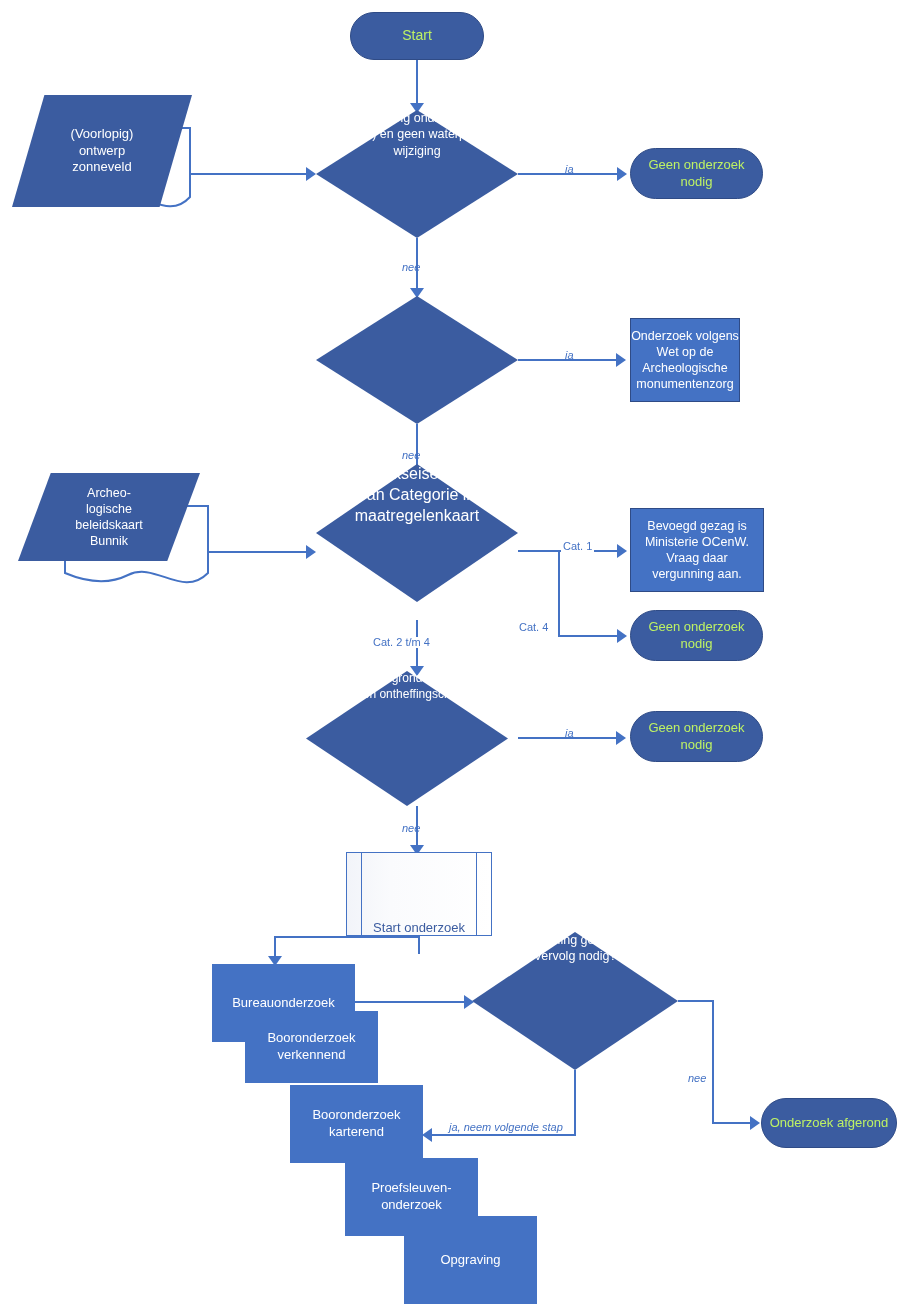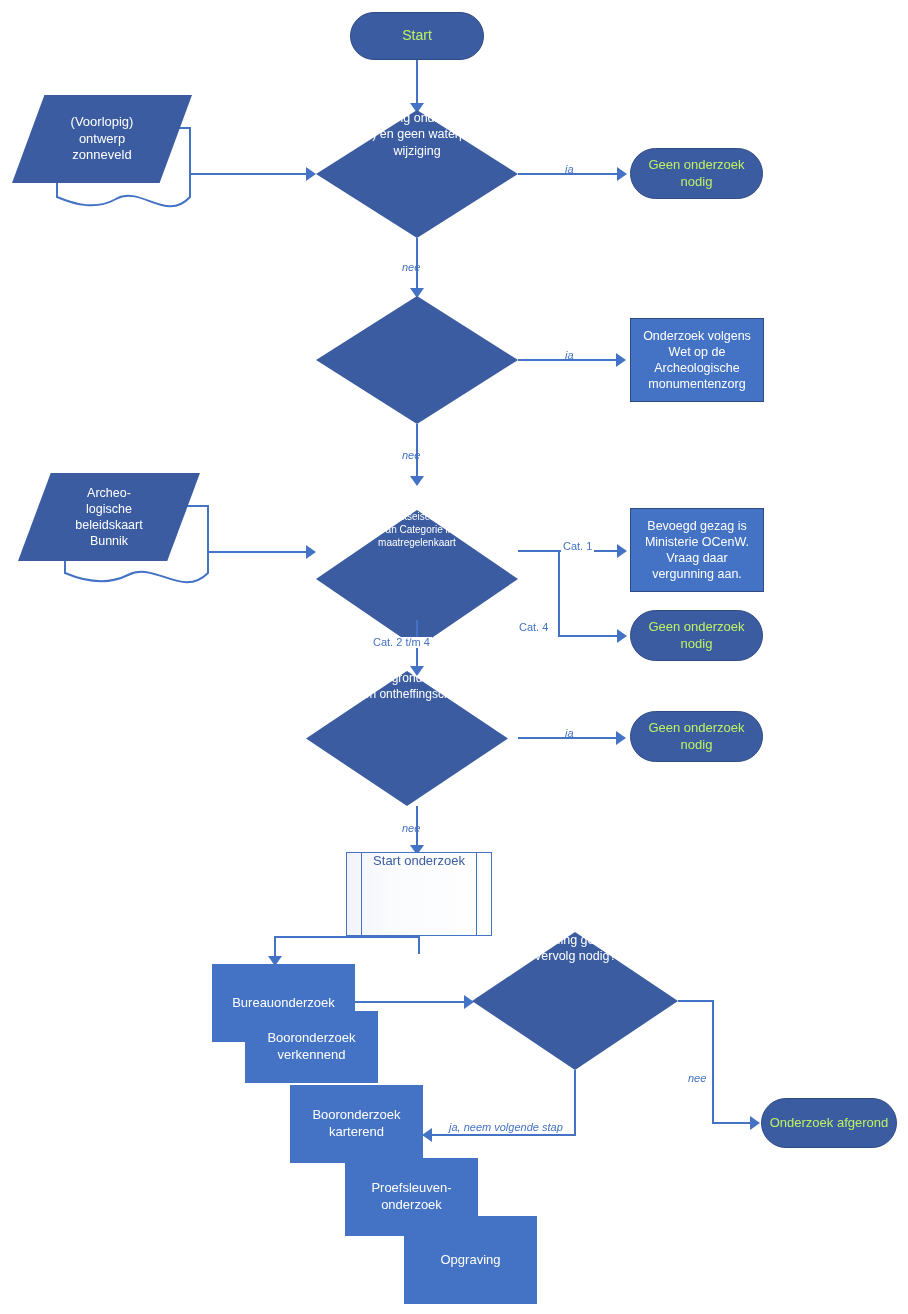--- a/index.html
+++ b/index.html
@@ -91,21 +91,21 @@
   
   .docshape { position: absolute; }
   .docshape svg { display: block; width: 100%; height: 100%; }
 
   
   .predef {
     background: linear-gradient(to right,#f2f4f9 0%,#fafbfd 30%,#ffffff 100%);
     border: 1px solid #4472C4;
     color: #3B5CA0;
     display: flex;
-    align-items: flex-start;
+    align-items: flex-end;
     justify-content: center;
     text-align: center;
     position: absolute;
   }
   .predef .bar {
     position: absolute;
     top: 0; bottom: 0;
     width: 0;
     border-left: 1px solid #4472C4;
   }
@@ -143,21 +143,21 @@
   </div>
 
   <div class="conn v" style="left:416px; top:60px; height:45px;"></div>
   <div class="arrow down" style="left:410px; top:103px;"></div>
 
   <div class="docshape" style="left:56px; top:127px; width:135px; height:86px;">
     <svg viewBox="0 0 135 86" preserveAspectRatio="none" aria-hidden="true">
       <path d="M1,1 L134,1 L134,70 C110,96 85,58 60,72 C40,83 20,78 1,70 Z" fill="#ffffff" stroke="#4472C4" stroke-width="2"></path>
     </svg>
   </div>
-  <div class="node para" style="left:12px; top:95px; width:180px; height:88px; font-size:13px;">
+  <div class="node para" style="left:12px; top:95px; width:180px; height:112px; font-size:13px;">
     <div class="pshape"></div>
     <div class="ptext">
       <div>(Voorlopig)</div>
       <div>ontwerp</div>
       <div>zonneveld</div>
     </div>
   </div>
 
   <div class="conn h" style="left:190px; top:173px; width:120px;"></div>
   <div class="arrow right" style="left:306px; top:167px;"></div>
@@ -187,21 +187,21 @@
   <div class="elabel" style="left:402px; top:262px; font-size:11px;">nee</div>
 
   <div class="node diamond" style="left:316px; top:296px; width:202px; height:128px; font-size:12.5px;">
     <div class="dshape"></div>
   </div>
 
   <div class="conn h" style="left:518px; top:359px; width:102px;"></div>
   <div class="arrow right" style="left:616px; top:353px;"></div>
   <div class="elabel" style="left:565px; top:350px; font-size:11px;">ja</div>
 
-  <div class="node rect" style="left:630px; top:318px; width:134px; height:84px; font-size:12.5px;">
+  <div class="node rect" style="left:630px; top:318px; width:110px; height:84px; font-size:12.5px;">
     <div>
       <div>Onderzoek volgens</div>
       <div>Wet op de</div>
       <div>Archeologische</div>
       <div>monumentenzorg</div>
     </div>
   </div>
 
   <div class="conn v" style="left:416px; top:424px; height:54px;"></div>
   <div class="arrow down" style="left:410px; top:476px;"></div>
@@ -218,21 +218,21 @@
       <div>Archeo-</div>
       <div>logische</div>
       <div>beleidskaart</div>
       <div>Bunnik</div>
     </div>
   </div>
 
   <div class="conn h" style="left:208px; top:551px; width:102px;"></div>
   <div class="arrow right" style="left:306px; top:545px;"></div>
 
-  <div class="node diamond" style="left:316px; top:510px; width:202px; height:138px; font-size:10px;">
+  <div class="node diamond" style="left:316px; top:464px; width:202px; height:138px; font-size:16px;">
     <div class="dshape"></div>
     <div class="dtext" style="padding:0 2%;">
       <div>Onderzoekseisen op basis</div>
       <div>van Categorie in</div>
       <div>maatregelenkaart</div>
     </div>
   </div>
 
   <div class="conn h" style="left:518px; top:550px; width:42px;"></div>
   <div class="conn v" style="left:558px; top:550px; height:85px;"></div>

